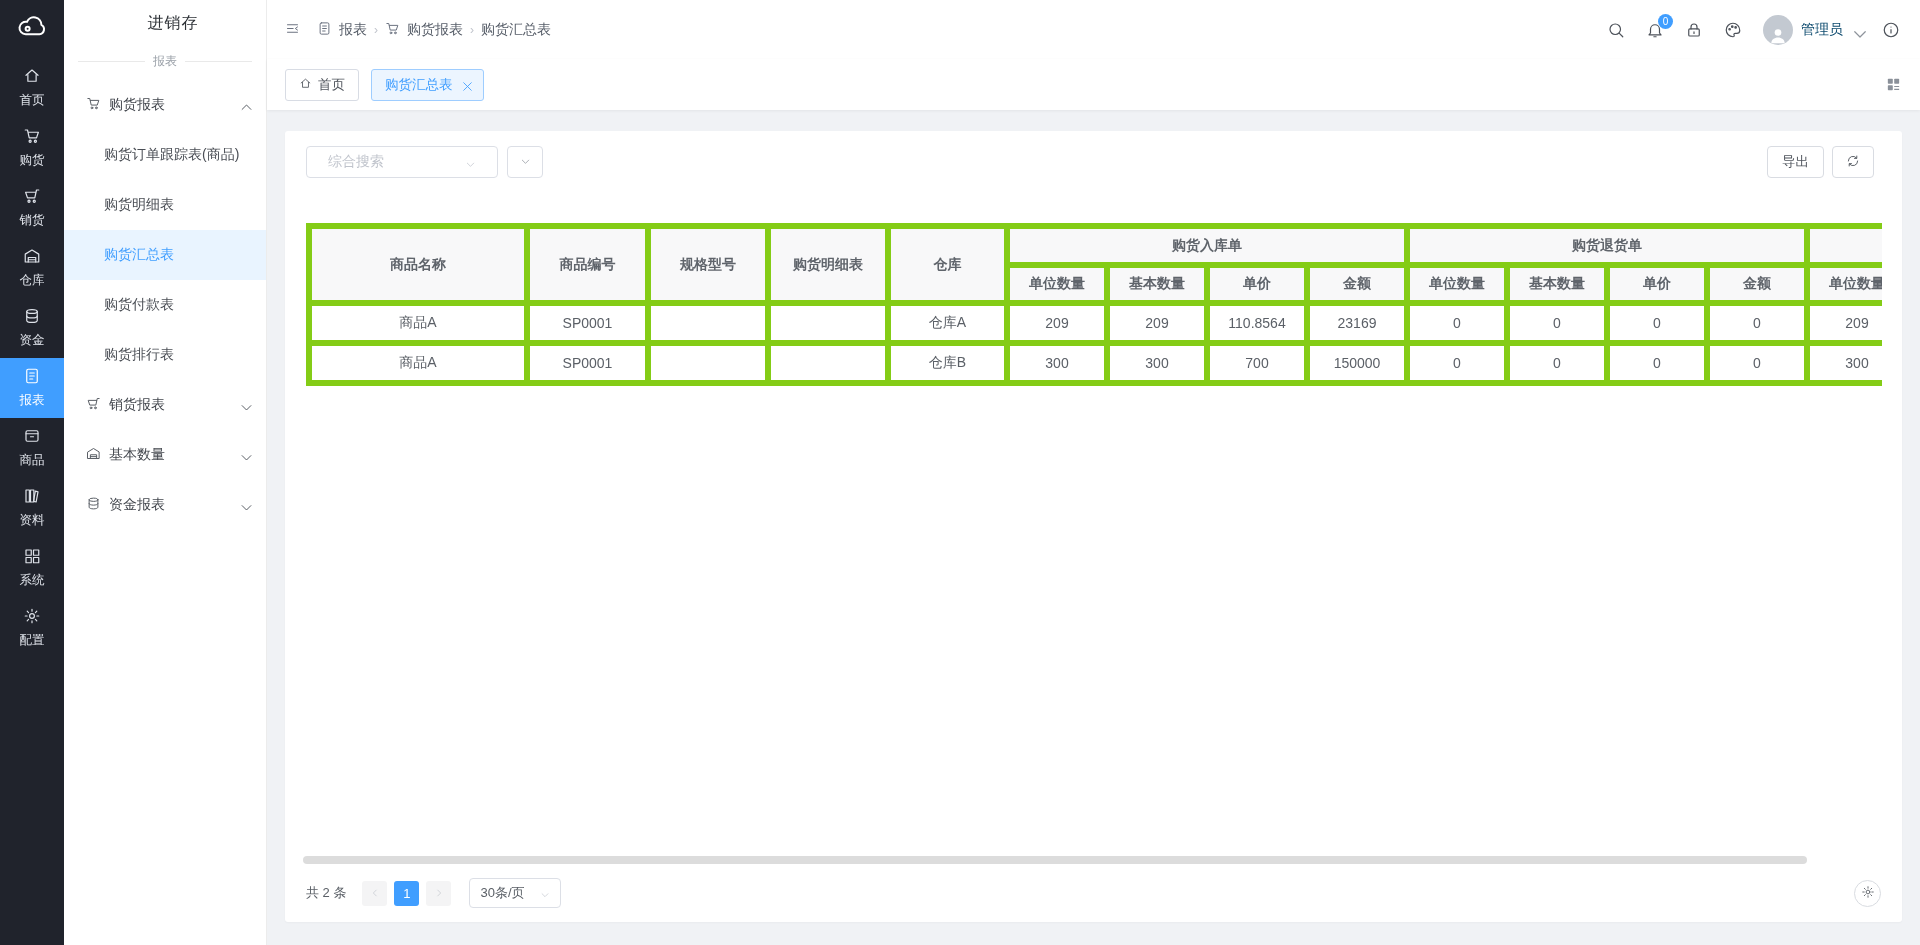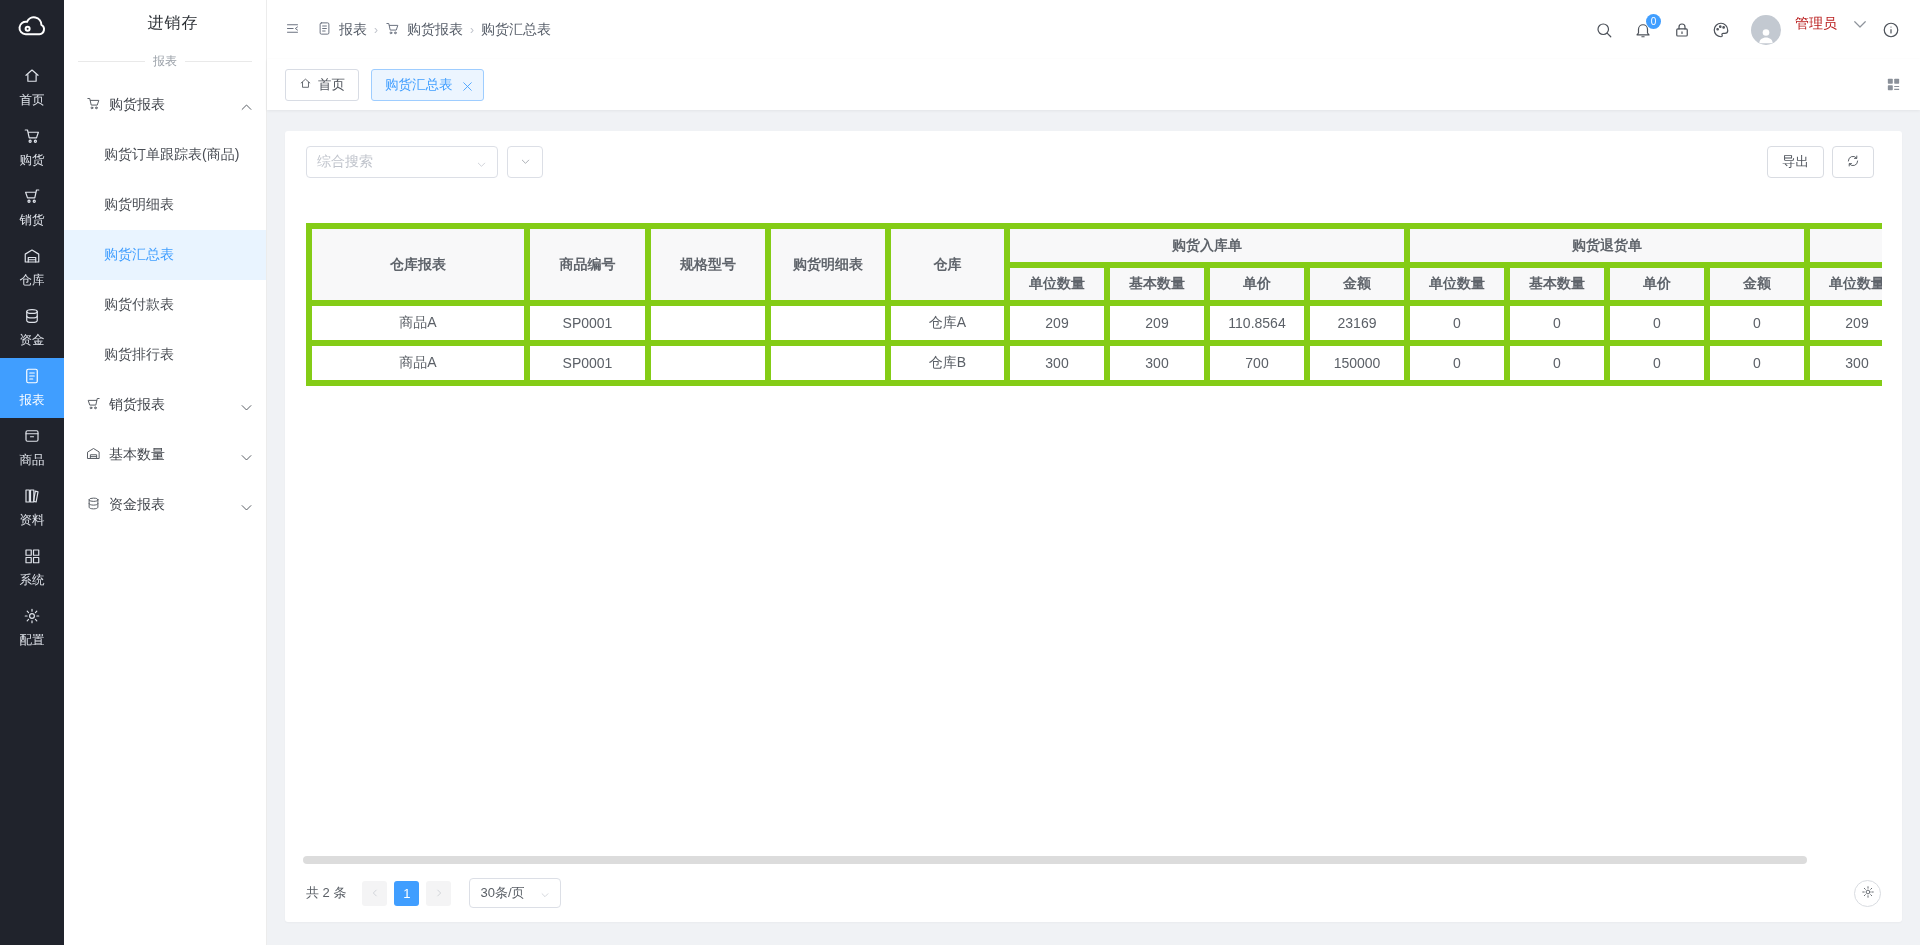--- a/index.html
+++ b/index.html
@@ -32,36 +32,36 @@
   .topbar { height:59px; background:#fff; display:flex; align-items:center; padding:0 20px 0 18px; flex:none; }
   .crumb { display:flex; align-items:center; gap:7px; color:#565d68; }
   .crumb svg { width:15px; height:15px; color:#6b7280; }
   .crumb .sep { color:#c0c4cc; font-size:12px; }
   .top-icons { margin-left:auto; display:flex; align-items:center; gap:21px; color:#4c5159; }
   .top-icons svg { width:18px; height:18px; display:block; }
   .bell-wrap { position:relative; cursor:pointer; }
   .badge { position:absolute; top:-7px; right:-9px; background:#409eff; color:#fff; font-size:10px; min-width:15px; height:15px; line-height:15px; border-radius:8px; text-align:center; padding:0 3px; }
   .avatar { width:30px; height:30px; border-radius:50%; background:#c3c9d1; display:flex; align-items:end; justify-content:center; overflow:hidden; cursor:pointer; }
   .avatar svg { width:20px; height:20px; color:#fff; }
-  .userbox { display:flex; align-items:flex-start; gap:14px; cursor:pointer; color:#b91c1c; }
+  .userbox { display:flex; align-items:center; gap:8px; cursor:pointer; color:#0c4a6e; }
   .userbox .chev { width:10px; height:10px; color:#8d939b; }
 
   .tabstrip { height:51px; background:#fff; display:flex; align-items:center; padding:0 18px; gap:12px; flex:none; box-shadow:0 1px 3px rgba(0,0,0,.06); position:relative; z-index:2; }
   .tab { height:32px; display:flex; align-items:center; gap:6px; padding:0 13px; border:1px solid #d8dce4; border-radius:3px; background:#fff; color:#51565e; cursor:pointer; font-size:13.5px; }
   .tab svg { width:13px; height:13px; }
   .tab.active { background:#ecf5ff; border-color:#9ecdff; color:#409eff; }
   .tab .close { width:9px; height:9px; color:#409eff; margin-left:2px; }
   .tabstrip .grid-btn { margin-left:auto; color:#8a9099; cursor:pointer; }
   .tabstrip .grid-btn svg { width:17px; height:17px; display:block; }
 
   .content { flex:1; background:#f0f2f5; padding:21px 18px 23px 18px; min-height:0; }
   .card { background:#fff; border-radius:3px; height:100%; display:flex; flex-direction:column; box-shadow:0 1px 2px rgba(0,0,0,.03); }
 
   .toolbar { display:flex; align-items:center; padding:15px 28px 0 21px; flex:none; }
-  .search-sel { width:192px; height:32px; border:1px solid #dcdfe6; border-radius:4px; display:flex; align-items:center; padding:0 10px; color:#c0c4cc; cursor:pointer; background:#fff; }
+  .search-sel { width:192px; height:32px; border:1px solid #dcdfe6; border-radius:4px; display:flex; align-items:center; padding:0 21px; color:#c0c4cc; cursor:pointer; background:#fff; }
   .search-sel .chev { margin-left:auto; width:11px; height:11px; color:#c0c4cc; }
   .mini-drop { width:36px; height:32px; border:1px solid #dcdfe6; border-radius:4px; margin-left:9px; display:flex; align-items:center; justify-content:center; color:#8d939b; cursor:pointer; background:#fff; }
   .mini-drop svg { width:11px; height:11px; }
   .toolbar .right { margin-left:auto; display:flex; gap:8px; }
   .btn { height:32px; padding:0 14px; border:1px solid #d9dce2; border-radius:4px; background:#fff; color:#51565e; font-size:13.5px; display:flex; align-items:center; cursor:pointer; }
   .icon-btn { width:42px; height:32px; border:1px solid #d9dce2; border-radius:4px; background:#fff; color:#51565e; display:flex; align-items:center; justify-content:center; cursor:pointer; }
   .icon-btn svg { width:14px; height:14px; }
 
   .table-wrap { margin:45px 21px 0 21px; width:1576px; overflow:hidden; flex:none; }
   table { border-collapse:collapse; table-layout:fixed; width:1598px; }
@@ -383,21 +383,21 @@
                 <col style="width:100px">
                 <col style="width:100px">
               <col style="width:100px">
                 <col style="width:100px">
                 <col style="width:100px">
                 <col style="width:100px">
               <col style="width:100px">
             </colgroup>
             <thead>
               <tr class="grp">
-                <th rowspan="2">仓库报表</th>
+                <th rowspan="2">商品名称</th>
                 <th rowspan="2">商品编号</th>
                 <th rowspan="2">规格型号</th>
                 <th rowspan="2">购货明细表</th>
                 <th rowspan="2">仓库</th>
                 <th colspan="4">购货入库单</th>
                 <th colspan="4">购货退货单</th>
                 <th></th>
               </tr>
               <tr class="sub">
                 <th>单位数量</th>

